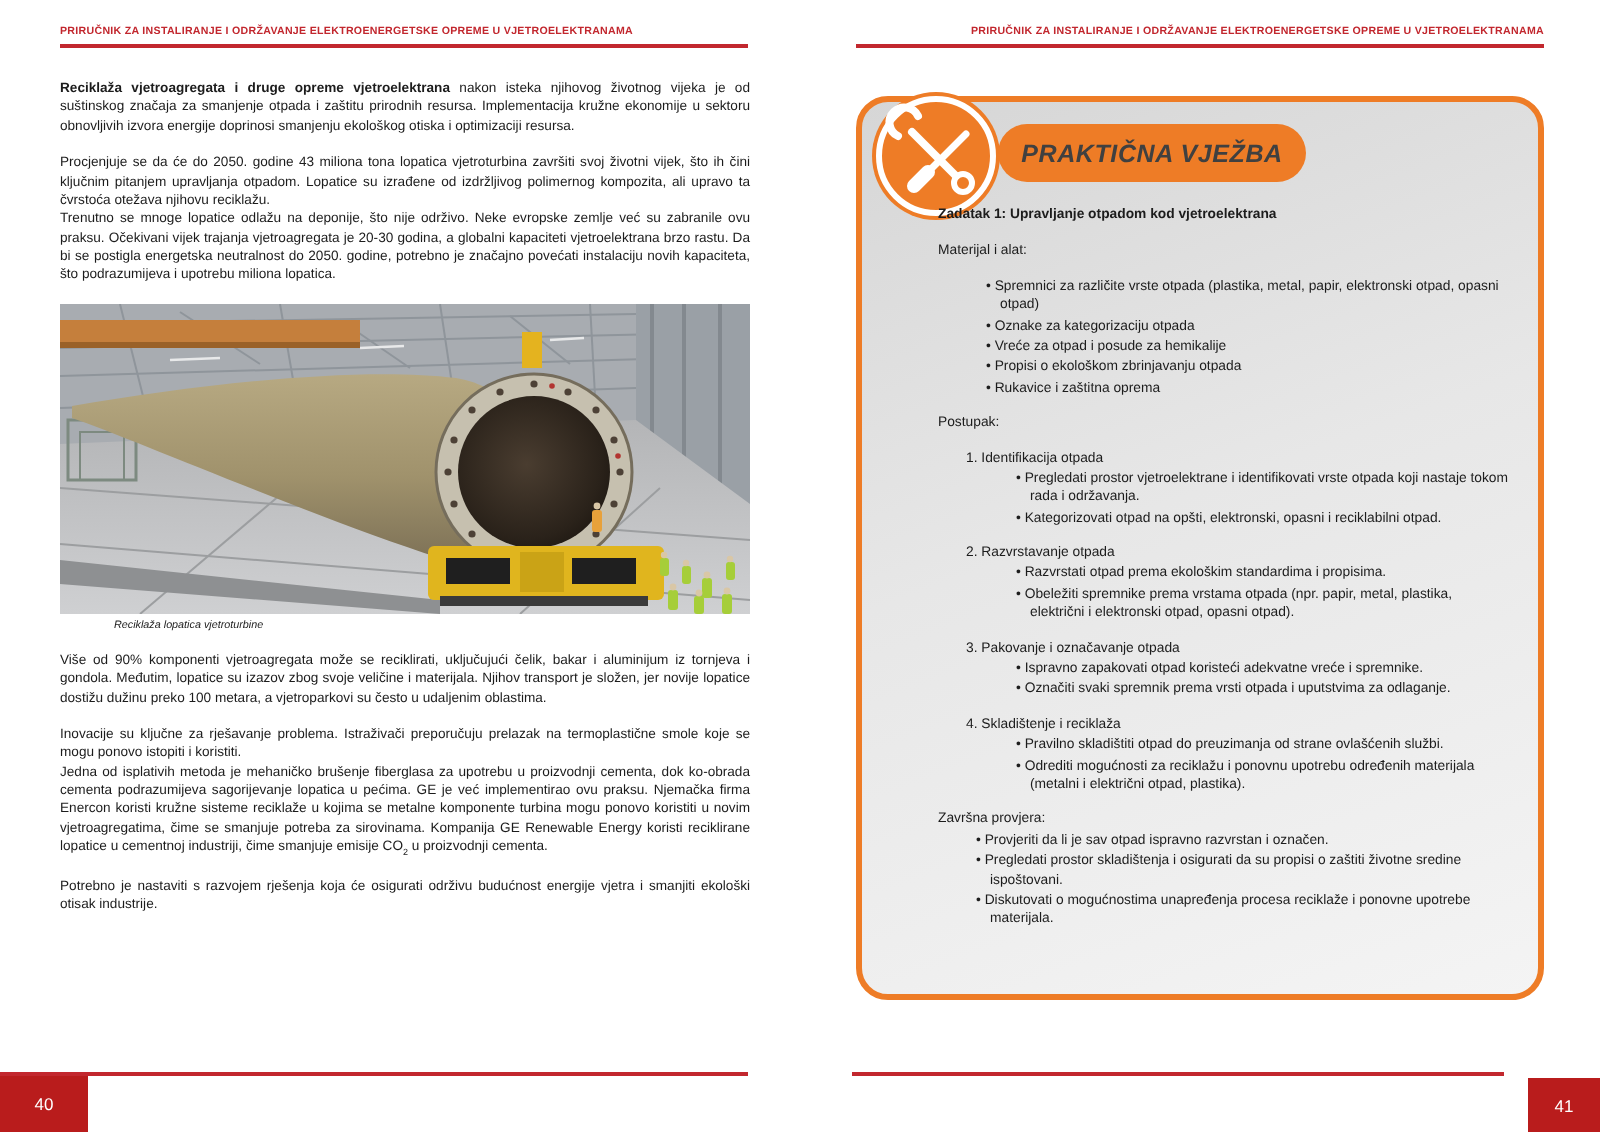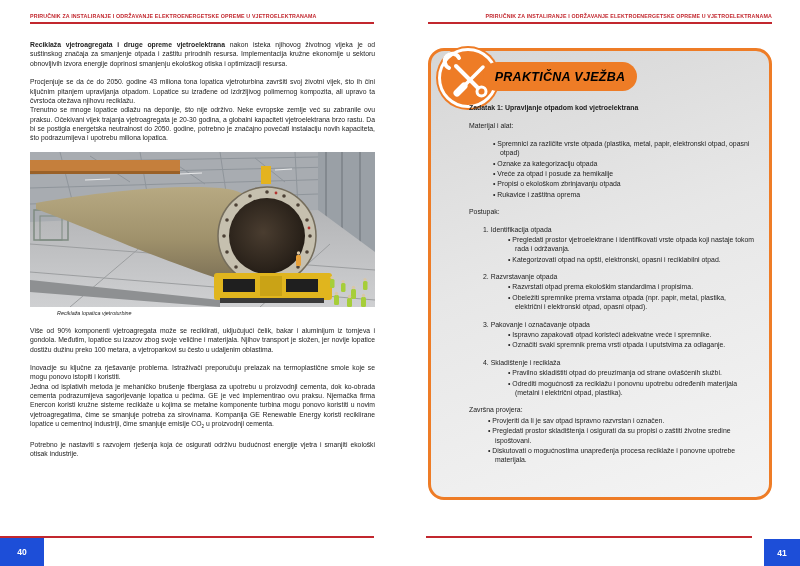--- a/index.html
+++ b/index.html
@@ -13,41 +13,41 @@
   .running-header { position:absolute; top:13px; font-size:5.3px; font-weight:bold;
                     color:#c2272e; letter-spacing:0.15px; white-space:nowrap; }
   .page-left .running-header { left:30px; }
   .page-right .running-header { right:28px; }
   .header-rule { position:absolute; top:22px; height:2px; background:#c2272e; }
   .page-left .header-rule { left:30px; width:344px; }
   .page-right .header-rule { left:28px; width:344px; }
   .footer-rule { position:absolute; top:536px; height:1.6px; background:#c2272e; }
   .page-left .footer-rule { left:0; width:374px; }
   .page-right .footer-rule { left:26px; width:326px; }
-  .page-num { position:absolute; background:#1d4ed8; color:#ffffff; font-size:8.5px;
-              font-weight:bold; display:flex; align-items:center; justify-content:center; }
+  .page-num { position:absolute; background:#b91c1c; color:#ffffff; font-size:8.5px;
+              font-weight:normal; display:flex; align-items:center; justify-content:center; }
   .page-left .page-num { left:0; top:538px; width:44px; height:28px; }
   .page-right .page-num { right:0; top:539px; width:36px; height:27px; }
 
   
   .body-col { position:absolute; left:30px; top:40px; width:345px; }
   .body-col p { margin:0 0 9px 0; font-size:6.8px; line-height:1.38; text-align:justify; }
   .body-col p.no-gap { margin-bottom:0; }
   .photo { display:block; margin-top:1px; }
   .caption { font-size:5.4px; font-style:italic; color:#222; margin:3px 0 10px 27px; }
   sub { font-size:4.5px; }
 
   
   .practice-box { position:absolute; left:28px; top:48px; width:344px; height:452px;
                   border:3.5px solid #ee7c26; border-radius:16px;
                   background:linear-gradient(160deg,#d6d6d6 0%,#e7e7e7 45%,#f4f4f4 100%); }
   .badge-circle { position:absolute; top:-8px; left:2px; width:70px; height:70px; }
-  .badge-pill { position:absolute; left:52px; top:11px; width:154px; height:29px;
+  .badge-pill { position:absolute; left:68px; top:11px; width:154px; height:29px;
                 background:#ee7c26; border-radius:15px; display:flex; align-items:center;
-                justify-content:center; color:#000000; font-weight:bold; font-style:italic;
+                justify-content:center; color:#404040; font-weight:bold; font-style:italic;
                 font-size:12.5px; letter-spacing:0.3px; white-space:nowrap;text-align:right; }
   .box-content { position:absolute; left:38px; right:15px; top:52px;
                  font-size:6.9px; line-height:1.36; }
   .task-title { font-weight:bold; margin-bottom:9px; }
   .sec-head { margin-bottom:8px; }
   .box-content ul { margin:0 0 8px 0; padding:0; }
   .box-content li { list-style:none; padding-left:7px; text-indent:-7px; margin-bottom:1px; }
   .box-content li::before { content:"• "; }
   ul.mat-list { margin-left:24px; }
   .step { margin-bottom:8px; }

